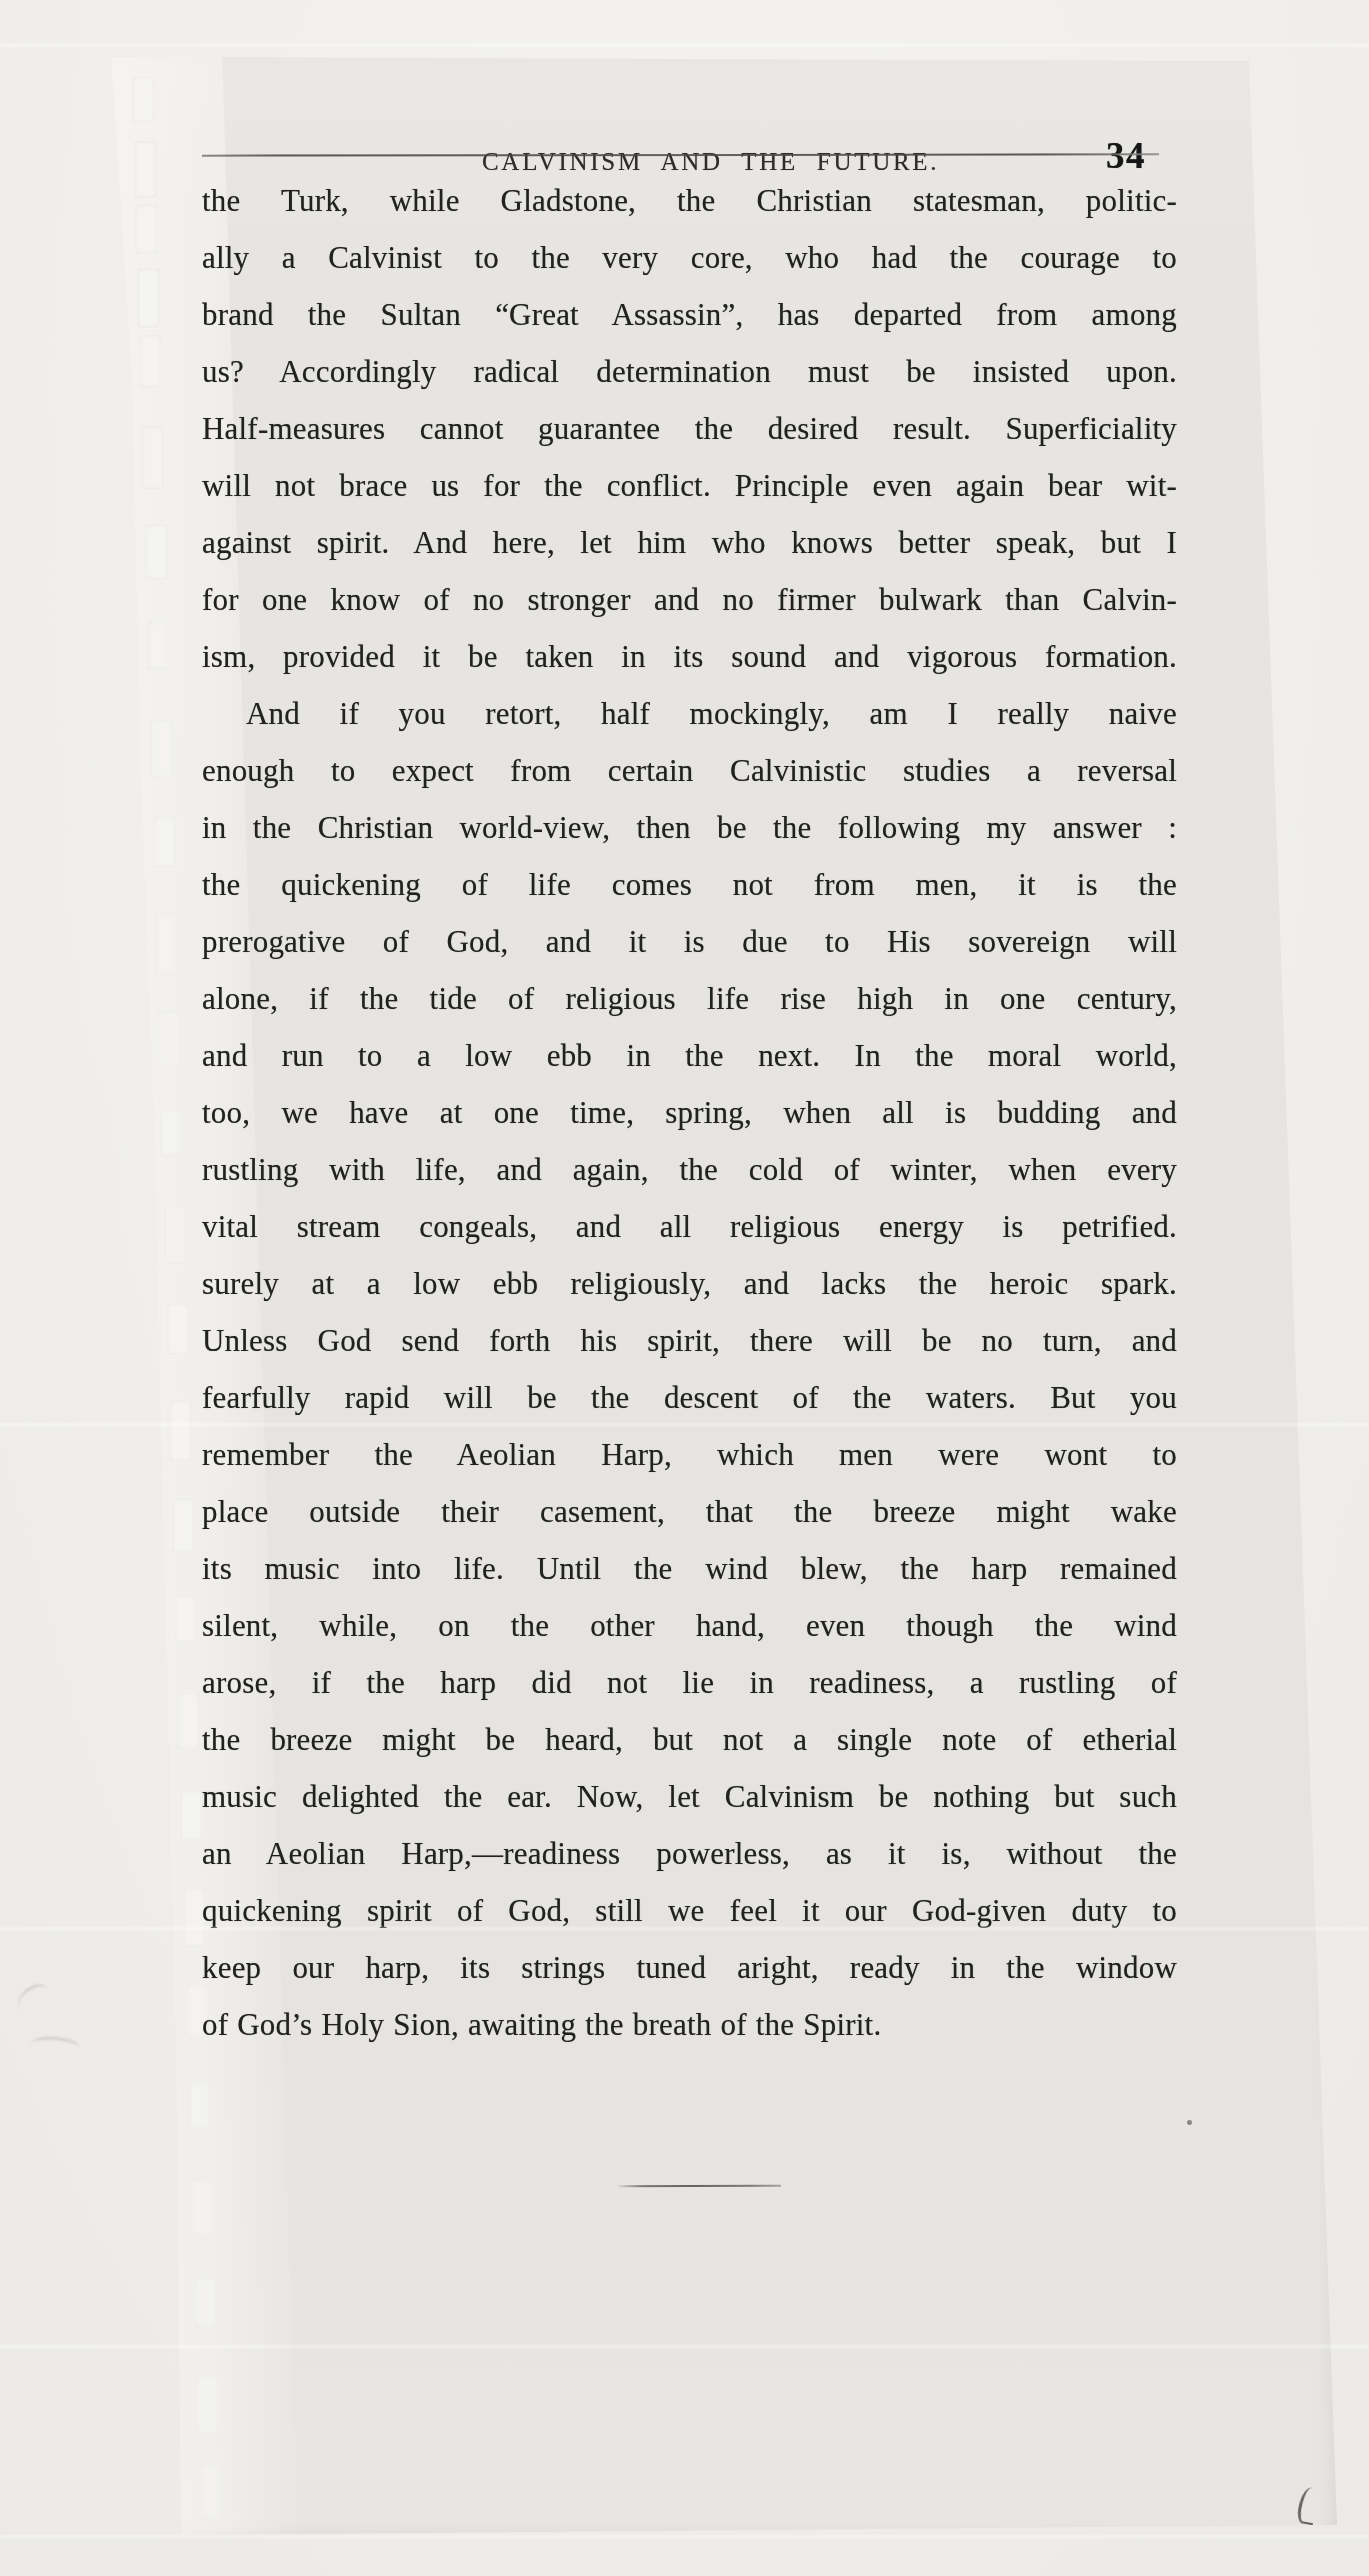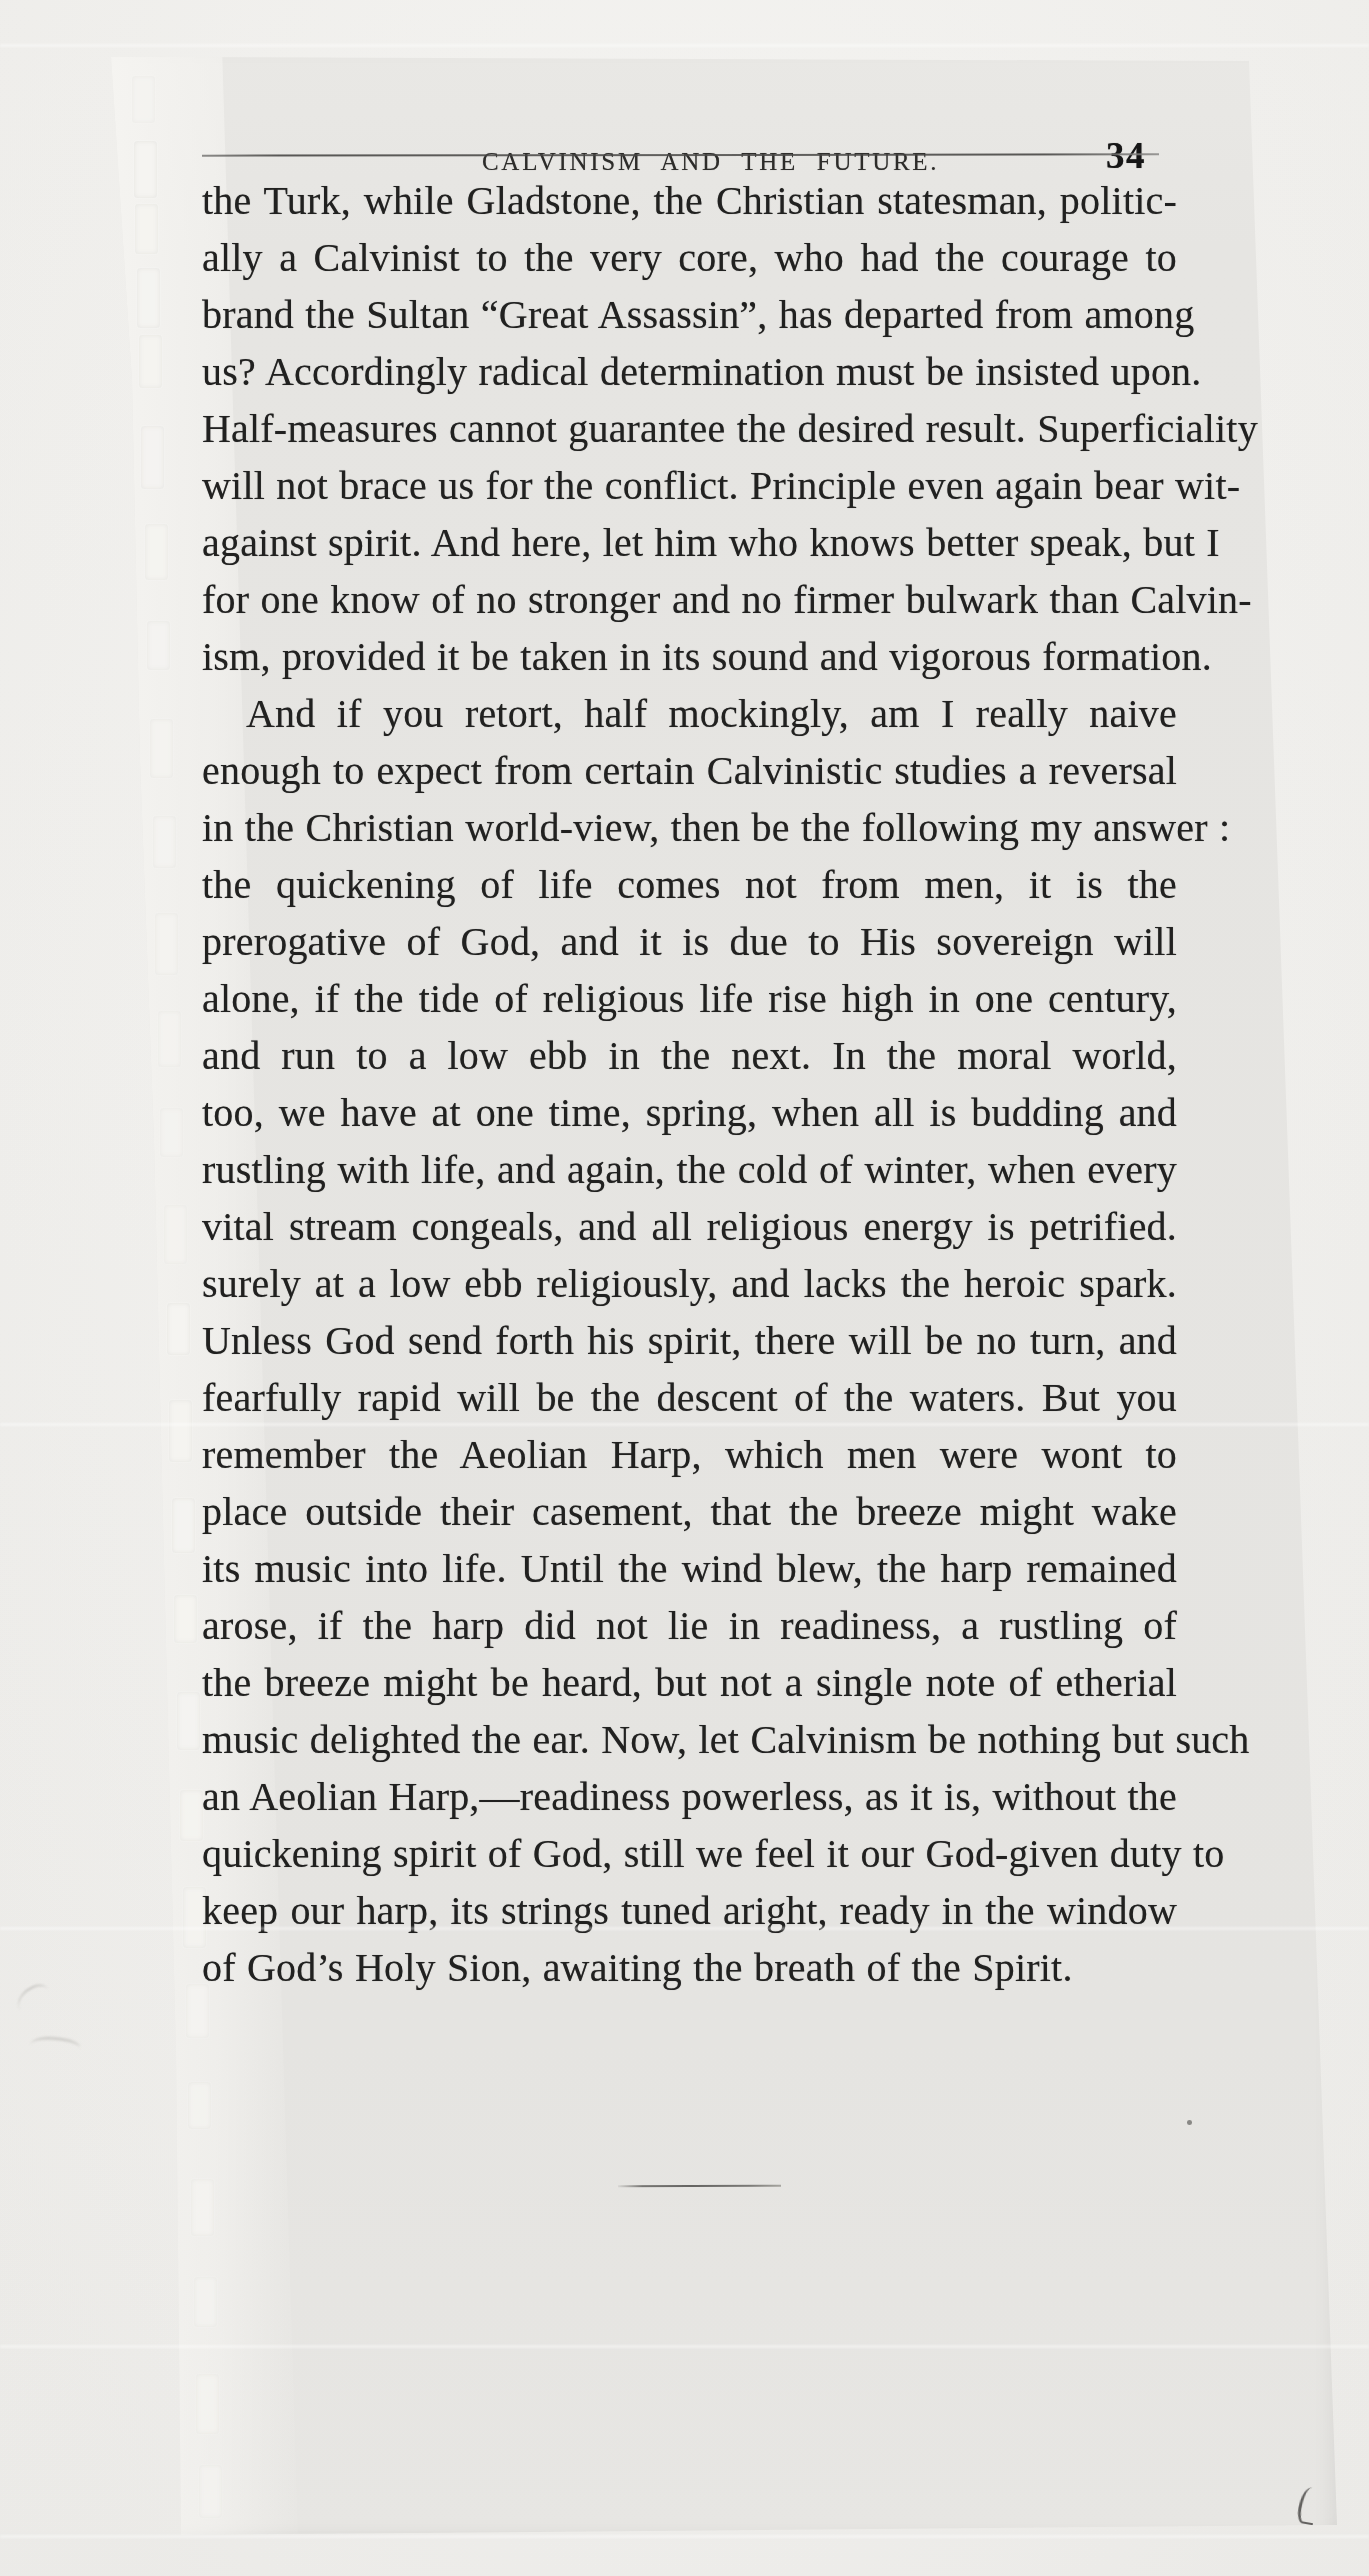--- a/index.html
+++ b/index.html
@@ -35,21 +35,21 @@
     position:absolute;left:998px;top:88px;
     font-size:37px;font-weight:bold;color:#161616;letter-spacing:1.5px;
     text-shadow:0 0 0.8px rgba(0,0,0,0.5);}
   .header-rule{position:absolute;left:94px;top:108px;width:957px;height:2.3px;
     background:linear-gradient(90deg,#7a7977,#3f3e3c 8%,#4a4947 55%,#3f3e3c 88%,#8a8987);
     opacity:0.85;transform:rotate(-0.08deg);}
   .text-block{position:absolute;left:94px;top:126px;width:975px;}
   .para{margin:0;}
   .line{
     height:57px;line-height:57px;white-space:nowrap;
-    font-size:40px;color:#212120;letter-spacing:0.2px;word-spacing:1.1px;
+    font-size:31px;color:#212120;letter-spacing:0.2px;word-spacing:1.1px;
     text-align:justify;text-align-last:justify;
     text-shadow:0 0 0.8px rgba(25,25,25,0.45);}
   .line.indent{text-indent:44px;}
   .line.short{text-align-last:left;}
   .end-divider{position:absolute;left:510px;top:2139px;width:163px;height:2.3px;
     background:linear-gradient(90deg,#9b9a97,#59585520 0%,#5a5956 15%,#454442 45%,#5f5e5b 80%,#96958f);
     opacity:0.8;transform:rotate(-0.25deg);}
   .ink-dot{position:absolute;left:1079px;top:2074px;width:5.3px;height:4.6px;border-radius:50%;
     background:#585754;opacity:0.65;filter:blur(0.4px);}
   .streak{position:absolute;left:0;width:1369px;height:3px;
@@ -128,20 +128,21 @@
         <div class="line">rustling with life, and again, the cold of winter, when every</div>
         <div class="line">vital stream congeals, and all religious energy is petrified.</div>
       </div>
       <div class="para">
         <div class="line">surely at a low ebb religiously, and lacks the heroic spark.</div>
         <div class="line">Unless God send forth his spirit, there will be no turn, and</div>
         <div class="line">fearfully rapid will be the descent of the waters. But you</div>
         <div class="line">remember the Aeolian Harp, which men were wont to</div>
         <div class="line">place outside their casement, that the breeze might wake</div>
         <div class="line">its music into life. Until the wind blew, the harp remained</div>
+        <div class="line">silent, while, on the other hand, even though the wind</div>
         <div class="line">arose, if the harp did not lie in readiness, a rustling of</div>
         <div class="line">the breeze might be heard, but not a single note of etherial</div>
         <div class="line">music delighted the ear. Now, let Calvinism be nothing but such</div>
         <div class="line">an Aeolian Harp,—readiness powerless, as it is, without the</div>
         <div class="line">quickening spirit of God, still we feel it our God-given duty to</div>
         <div class="line">keep our harp, its strings tuned aright, ready in the window</div>
         <div class="line short">of God’s Holy Sion, awaiting the breath of the Spirit.</div>
       </div>
     </div>
 

